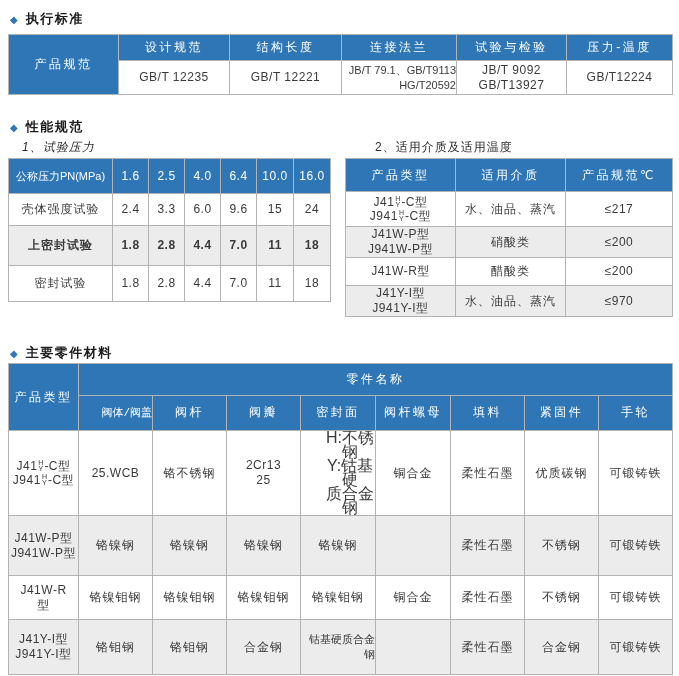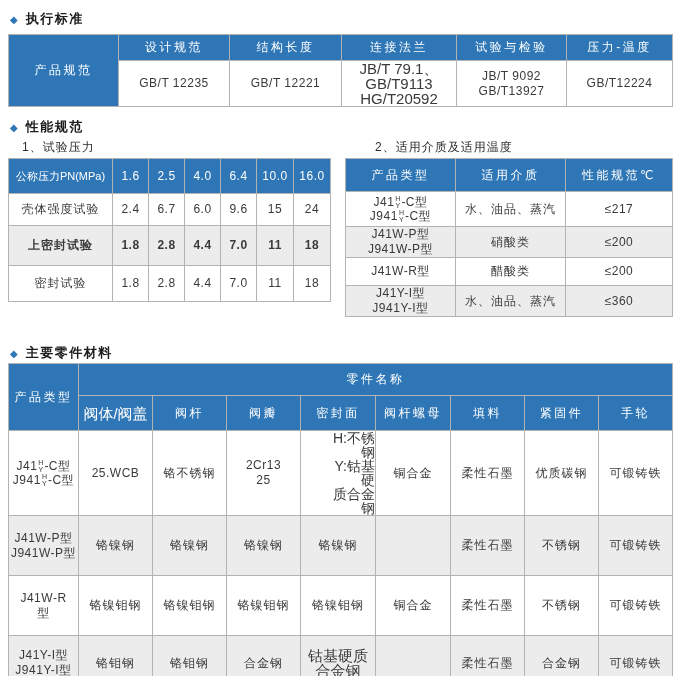--- a/index.html
+++ b/index.html
@@ -17,24 +17,24 @@
   table { position:absolute; border-collapse:collapse; table-layout:fixed; }
   td {
     border:1px solid #b3b3b3; text-align:center; vertical-align:middle;
     font-size:12px; color:#3a3a3a; padding:0; letter-spacing:1px;
     white-space:pre-line; line-height:15px; overflow:hidden;
   }
   .blue { background:#2e76b6; color:#ffffff; letter-spacing:2.5px; font-size:12px; }
   .alt td { background:#ececec; }
   .num { letter-spacing:0.5px; }
   .pnh { letter-spacing:0; font-size:11px; }
-  .tight { letter-spacing:0; font-size:15px; }
-  .seal { text-align:right; padding-left:24px; letter-spacing:0; font-size:14px; line-height:14px; }
+  .tight { letter-spacing:0; font-size:11px;text-align:right; }
+  .seal { text-align:center; padding-left:24px; letter-spacing:0; font-size:16px; line-height:14px; }
   .model-cell { white-space:normal; }
-  .mline { display:flex; justify-content:center; align-items:flex-end; line-height:14px; letter-spacing:0.5px; }
+  .mline { display:flex; justify-content:center; align-items:center; line-height:14px; letter-spacing:0.5px; }
   .stack { display:inline-flex; flex-direction:column; justify-content:center; margin:0 1px; }
   .stack i { font-style:normal; font-size:7px; line-height:6.5px; letter-spacing:0; }
 </style>
 </head>
 <body>
 
 <div class="page">
 
   <div class="sec-title" style="left:10px; top:10px;">
     <span class="diamond">◆</span>
@@ -68,21 +68,21 @@
 GB/T13927</td>
         <td class="num">GB/T12224</td>
       </tr>
     </tbody>
   </table>
 
   <div class="sec-title" style="left:10px; top:118px;">
     <span class="diamond">◆</span>
     <span>性能规范</span>
   </div>
-  <div class="subtitle" style="left:22px; top:139px;">1、试验压力</div>
+  <div class="subtitle" style="left:22px; top:139px;font-style:italic;">1、试验压力</div>
   <div class="subtitle" style="left:345px; top:139px;margin-left:30px;">2、适用介质及适用温度</div>
 
   <table style="left:8px; top:158px; width:322px;">
     <colgroup>
         <col style="width:104px">
         <col style="width:36px">
         <col style="width:36px">
         <col style="width:36px">
         <col style="width:36px">
         <col style="width:37px">
@@ -94,21 +94,21 @@
         <td class="blue num">1.6</td>
         <td class="blue num">2.5</td>
         <td class="blue num">4.0</td>
         <td class="blue num">6.4</td>
         <td class="blue num">10.0</td>
         <td class="blue num">16.0</td>
       </tr>
       <tr style="height:32px;">
         <td>壳体强度试验</td>
         <td class="num">2.4</td>
-        <td class="num">6.7</td>
+        <td class="num">3.3</td>
         <td class="num">6.0</td>
         <td class="num">9.6</td>
         <td class="num">15</td>
         <td class="num">24</td>
       </tr>
       <tr class="alt" style="height:40px;font-weight:bold;">
         <td>上密封试验</td>
         <td class="num">1.8</td>
         <td class="num">2.8</td>
         <td class="num">4.4</td>
@@ -131,21 +131,21 @@
   <table style="left:345px; top:158px; width:327px;">
     <colgroup>
         <col style="width:110px">
         <col style="width:110px">
         <col style="width:107px">
       </colgroup>
     <tbody>
       <tr style="height:33px;">
         <td class="blue">产品类型</td>
         <td class="blue">适用介质</td>
-        <td class="blue">性能规范℃</td>
+        <td class="blue">产品规范℃</td>
       </tr>
       <tr style="height:35px;">
         <td class="model-cell">
             <div class="mline">
               <span>J41</span>
               <span class="stack">
                 <i>H</i>
                 <i>Y</i>
               </span>
               <span>-C型</span>
@@ -170,21 +170,21 @@
       </tr>
       <tr style="height:28px;">
         <td class="num">J41W-R型</td>
         <td>醋酸类</td>
         <td class="num">≤200</td>
       </tr>
       <tr class="alt" style="height:30px;">
         <td class="num">J41Y-I型
 J941Y-I型</td>
         <td>水、油品、蒸汽</td>
-        <td class="num">≤360</td>
+        <td class="num">≤970</td>
       </tr>
     </tbody>
   </table>
 
   <div class="sec-title" style="left:10px; top:344px;">
     <span class="diamond">◆</span>
     <span>主要零件材料</span>
   </div>
 
   <table style="left:8px; top:363px; width:664px;">
@@ -197,21 +197,21 @@
         <col style="width:75px">
         <col style="width:74px">
         <col style="width:74px">
         <col style="width:74px">
       </colgroup>
     <tbody>
       <tr style="height:32px;">
         <td class="blue" rowspan="2">产品类型</td>
         <td class="blue" colspan="8">零件名称</td>
       </tr>
-      <tr style="height:35px;">
+      <tr style="height:35px;font-family:Liberation Mono, monospace;">
         <td class="blue tight">阀体/阀盖</td>
         <td class="blue">阀杆</td>
         <td class="blue">阀瓣</td>
         <td class="blue">密封面</td>
         <td class="blue">阀杆螺母</td>
         <td class="blue">填料</td>
         <td class="blue">紧固件</td>
         <td class="blue">手轮</td>
       </tr>
       <tr style="height:60px;">
@@ -250,21 +250,21 @@
 J941W-P型</td>
         <td>铬镍钢</td>
         <td>铬镍钢</td>
         <td>铬镍钢</td>
         <td>铬镍钢</td>
         <td></td>
         <td>柔性石墨</td>
         <td>不锈钢</td>
         <td>可锻铸铁</td>
       </tr>
-      <tr style="height:60px;">
+      <tr style="height:44px;">
         <td class="num">J41W-R
 型</td>
         <td>铬镍钼钢</td>
         <td>铬镍钼钢</td>
         <td>铬镍钼钢</td>
         <td>铬镍钼钢</td>
         <td>铜合金</td>
         <td>柔性石墨</td>
         <td>不锈钢</td>
         <td>可锻铸铁</td>

